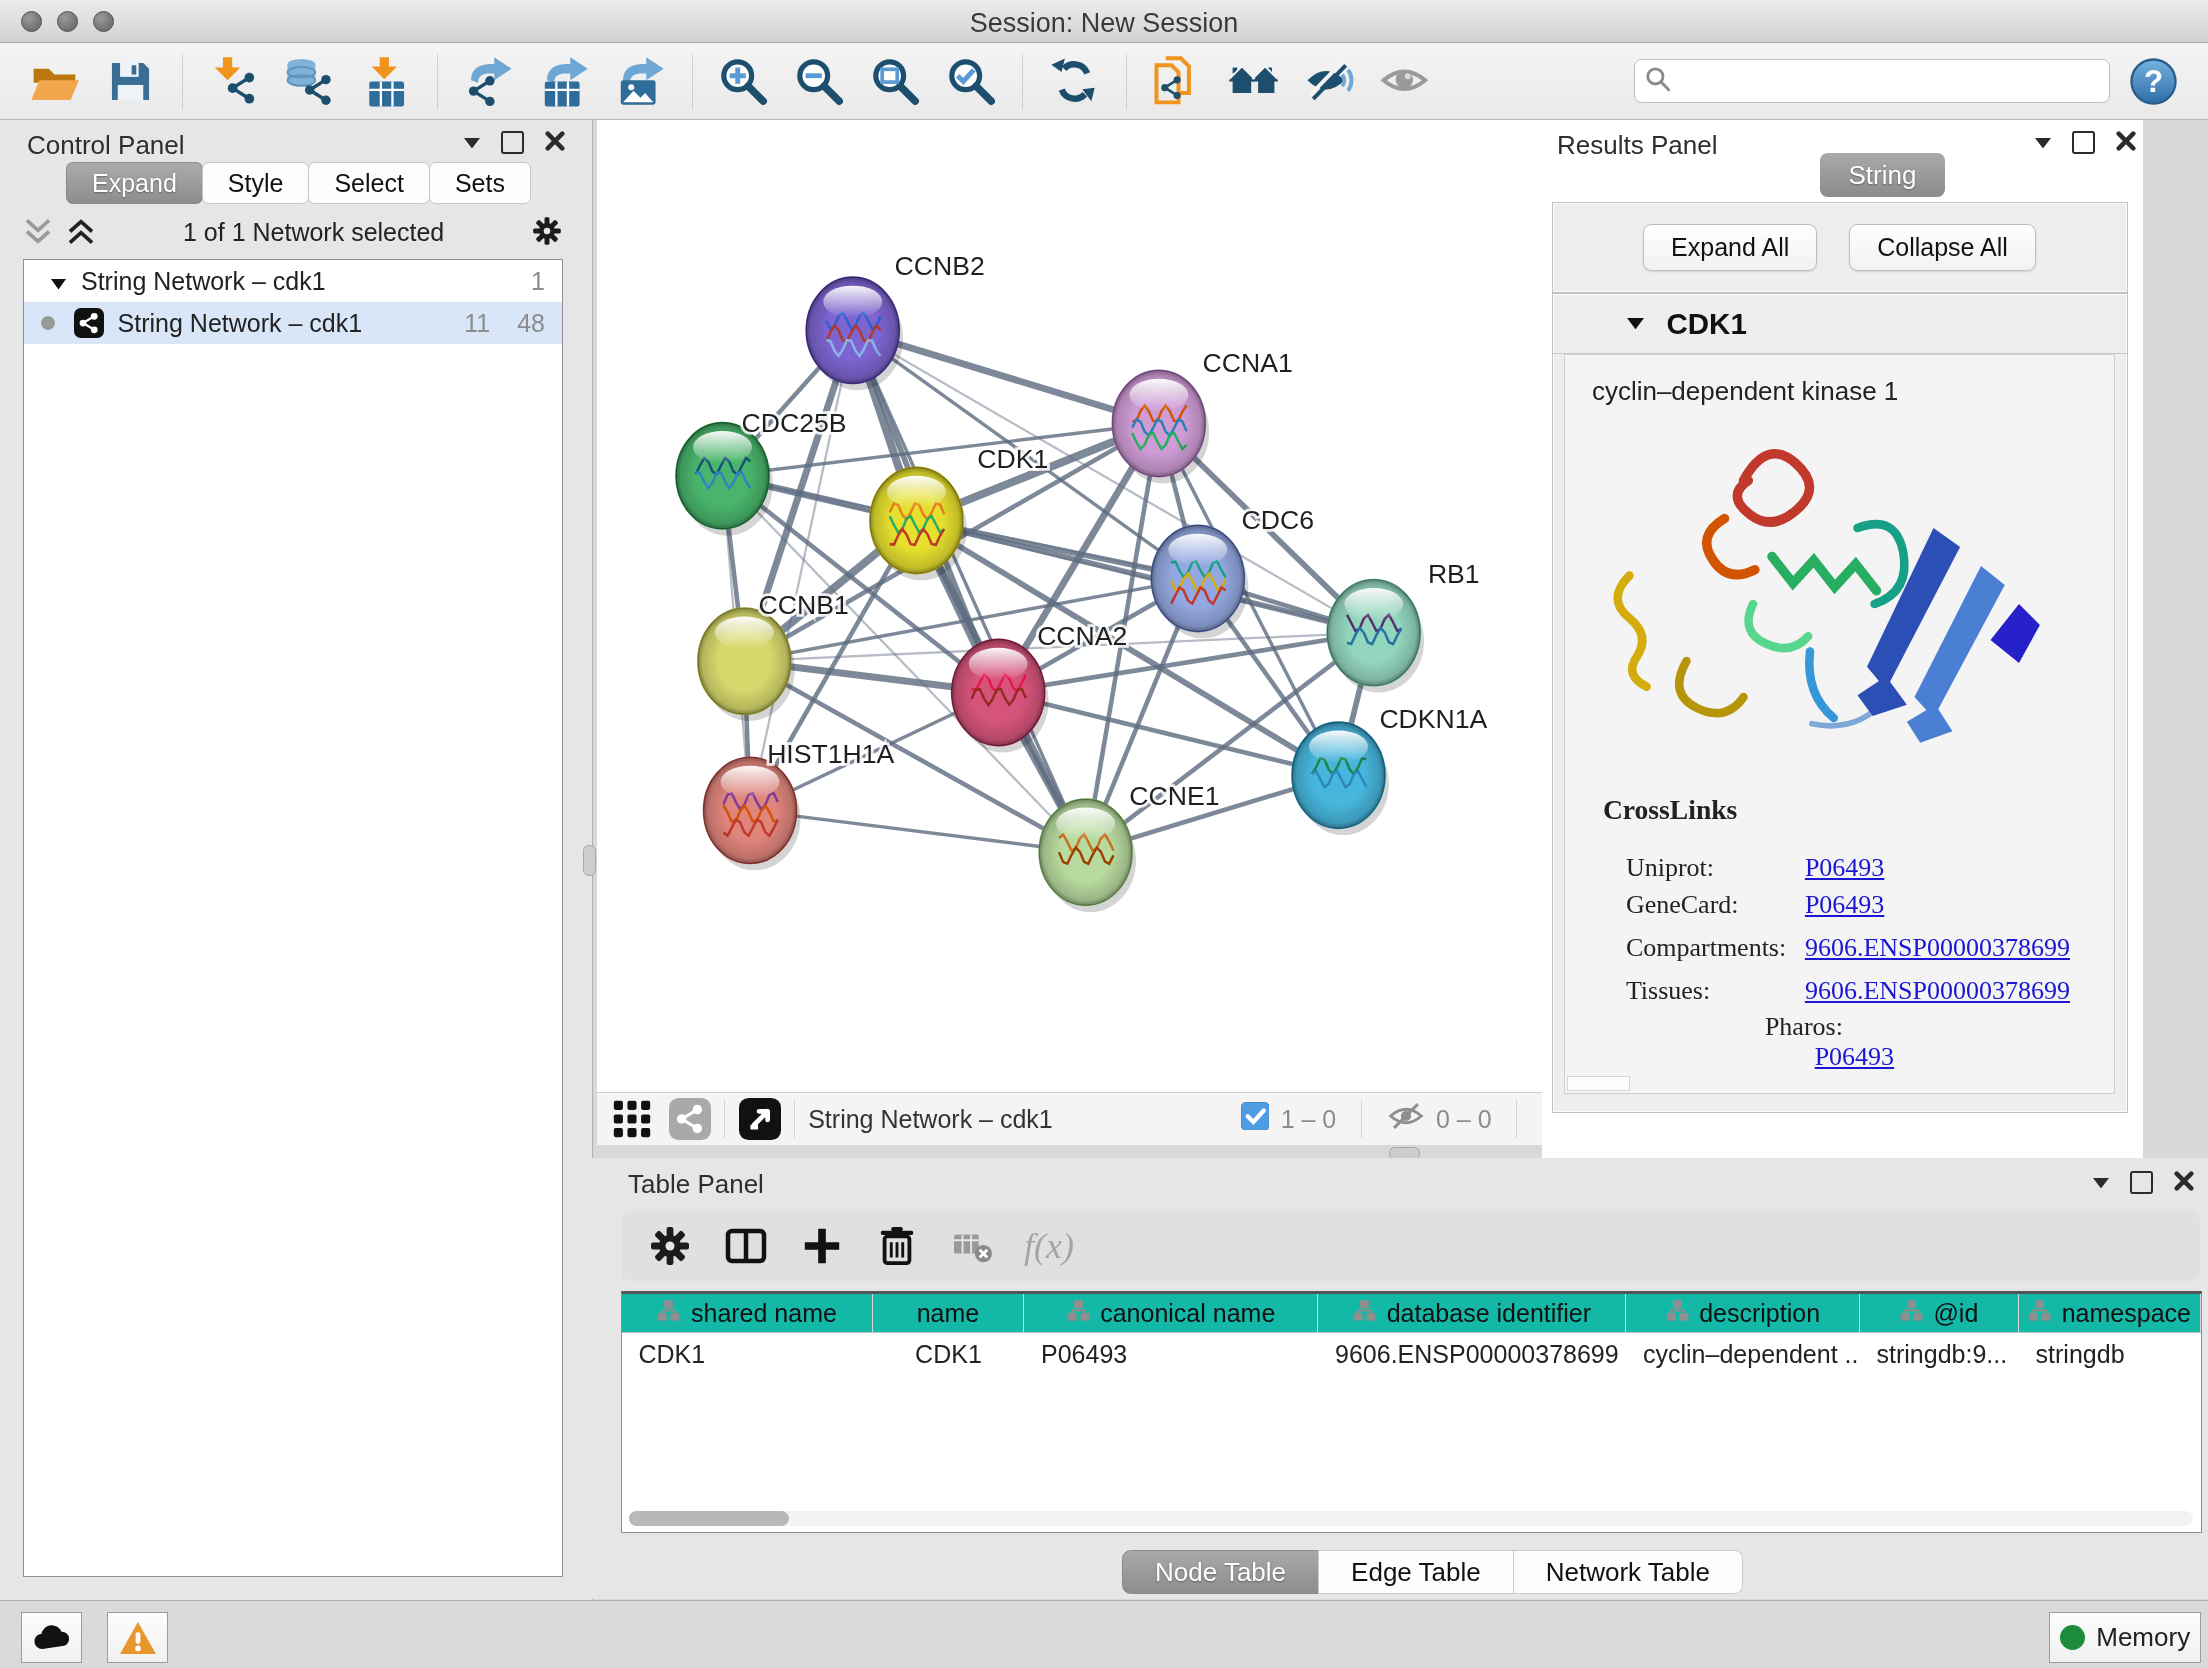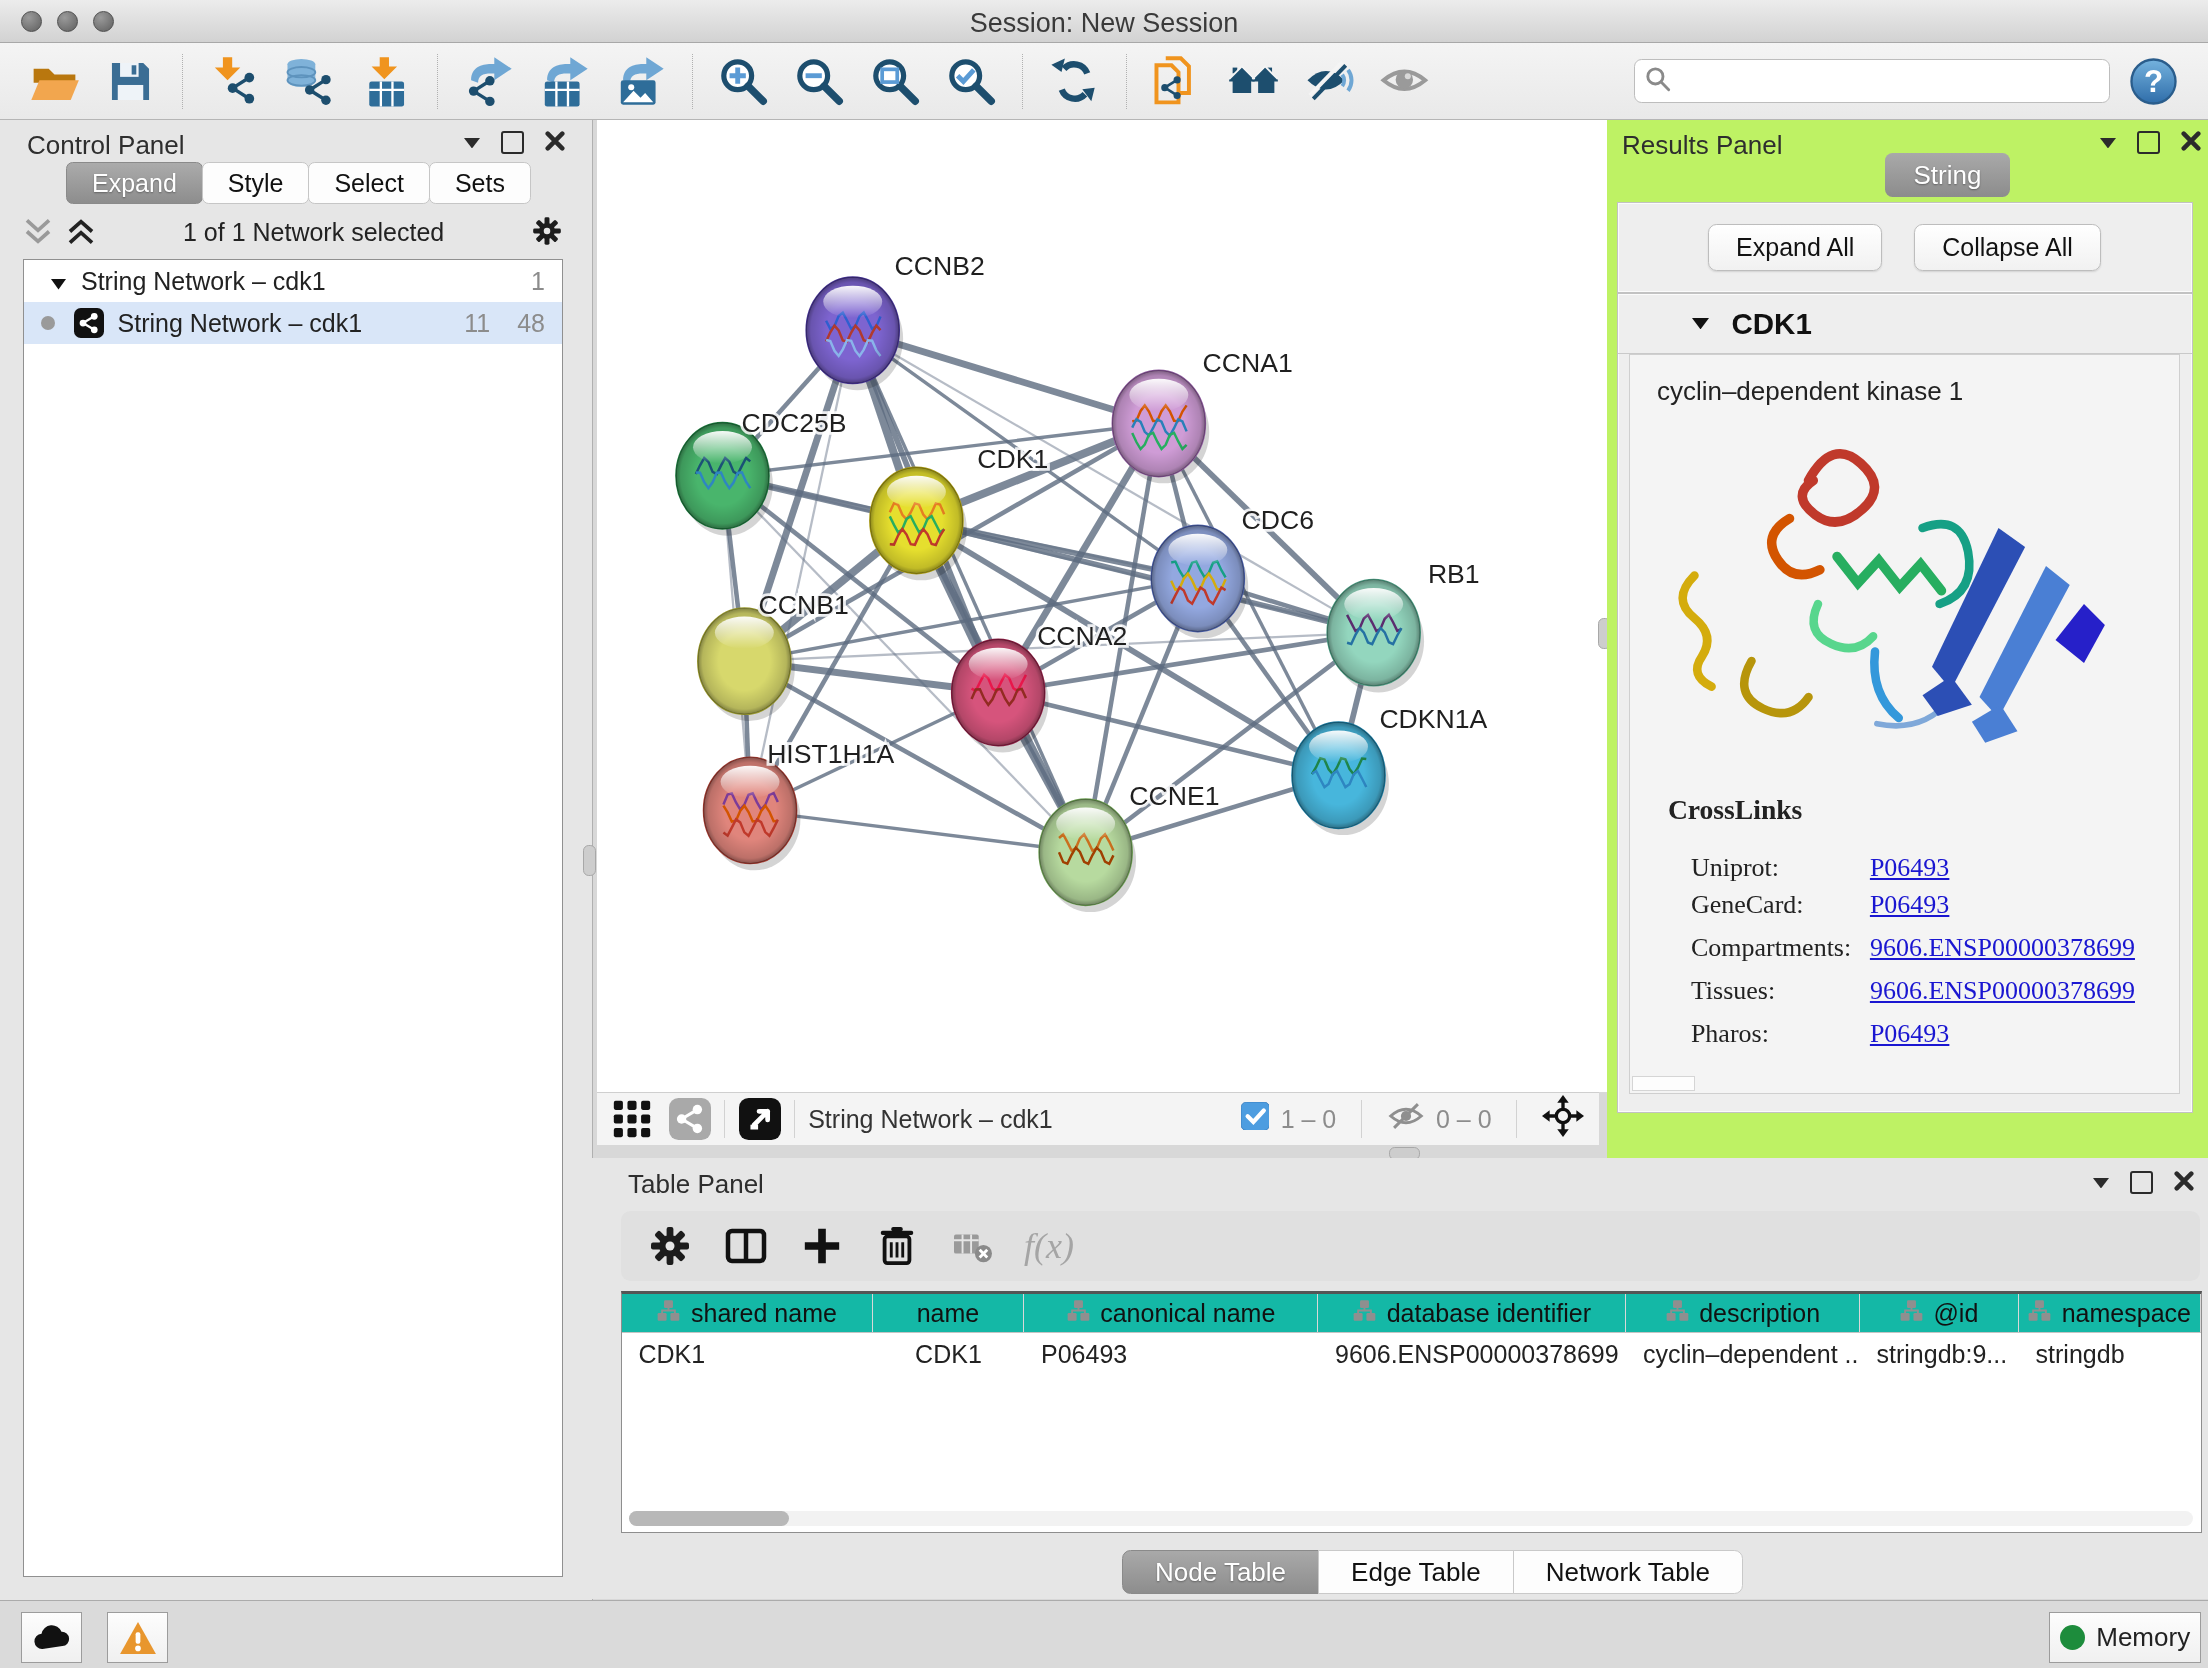--- a/index.html
+++ b/index.html
@@ -36,21 +36,21 @@
   .muted{color:#8c8c8c;}
   .selrow{background:#d9e6f8;}
   
   .canvas{left:597px;top:120px;width:1096px;height:972px;background:#fff;}
   .netbar{left:597px;top:1092px;width:1002px;height:52px;background:#f4f4f4;border-top:1px solid #cfcfcf;
     display:flex;align-items:center;font-size:25px;color:#333;}
   .nb-sep{width:0;height:38px;border-left:1px solid #d2d2d2;margin:0 13.3px;}
   .handle-v{width:11.4px;height:28.5px;border-radius:5.7px;background:#cdcdcd;border:1px solid #a8a8a8;}
   .handle-h{width:28.5px;height:11.4px;border-radius:5.7px;background:#cdcdcd;border:1px solid #a8a8a8;}
   
-  .rpanel{left:1607px;top:120px;width:601px;height:1039px;background:#bef264;}
+  .rpanel{left:1542px;top:120px;width:601px;height:1039px;background:#ffffff;}
   .rtab{background:linear-gradient(#a9a9a9,#8c8c8c);color:#fff;font-size:26px;padding:6.7px 28.5px;
     border-radius:7.6px;text-shadow:0 1px 1.9px rgba(0,0,0,.35);}
   .sunken{background:#eeeeee;border:1.9px solid #c2c2c2;box-shadow:inset 0 0 0 1px #fbfbfb;}
   .btn{background:linear-gradient(#ffffff,#f1f1f1);border:1px solid #bdbdbd;border-radius:8.6px;
     font-size:25px;padding:7.6px 27px;color:#111;box-shadow:0 1px 1.9px rgba(0,0,0,.12);}
   .genehdr{font-size:29.5px;font-weight:bold;color:#111;}
   .serif{font-family:"Liberation Serif",serif;}
   .xl-label{font-size:26px;color:#222;}
   .xl-link{font-size:26px;color:#1a16d1;text-decoration:underline;}
   
@@ -708,21 +708,21 @@
             <a class="xl-link">P06493</a>
           </div>
           <div style="display: flex; height: 43px; align-items: center;">
             <span class="xl-label" style="width: 179px;">Compartments:</span>
             <a class="xl-link">9606.ENSP00000378699</a>
           </div>
           <div style="display: flex; height: 43px; align-items: center;">
             <span class="xl-label" style="width: 179px;">Tissues:</span>
             <a class="xl-link">9606.ENSP00000378699</a>
           </div>
-          <div style="display: flex; height: 43px; align-items: center;">
+          <div style="display: flex; height: 43px; align-items: center; flex-direction: column;">
             <span class="xl-label" style="width: 179px;">Pharos:</span>
             <a class="xl-link">P06493</a>
           </div>
         </div>
       <div style="position:absolute;left:1.9px;bottom:1.9px;width:61px;height:13.3px;background:#fdfdfd;border:1px solid #d5d5d5;"></div>
     </div>
   </div>
 </div>
 
 <div class="abs tpanel">

